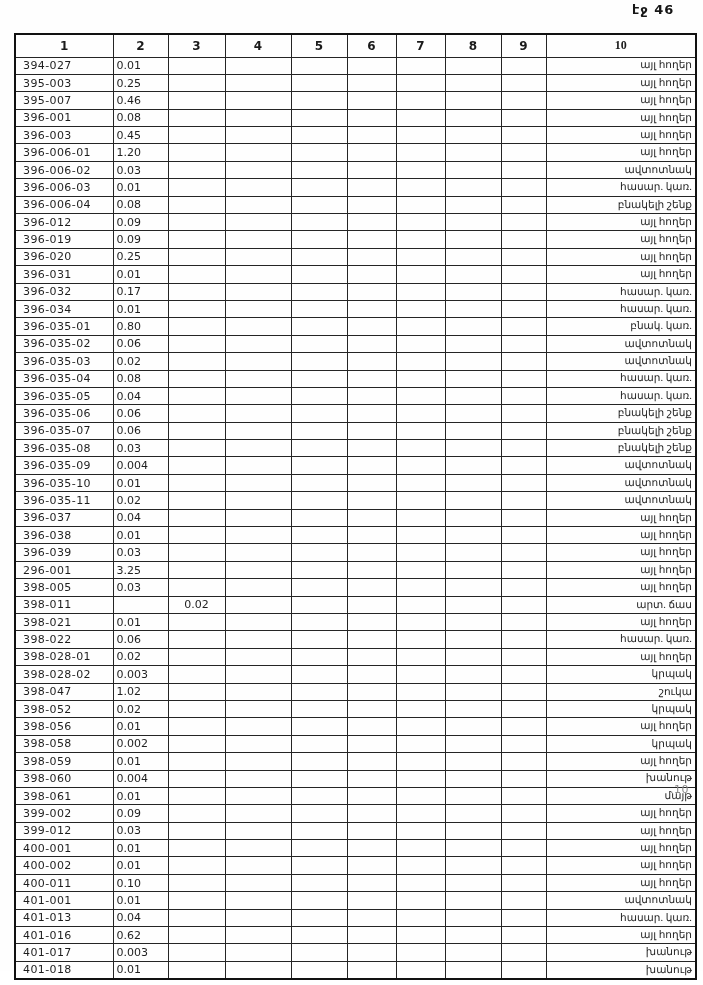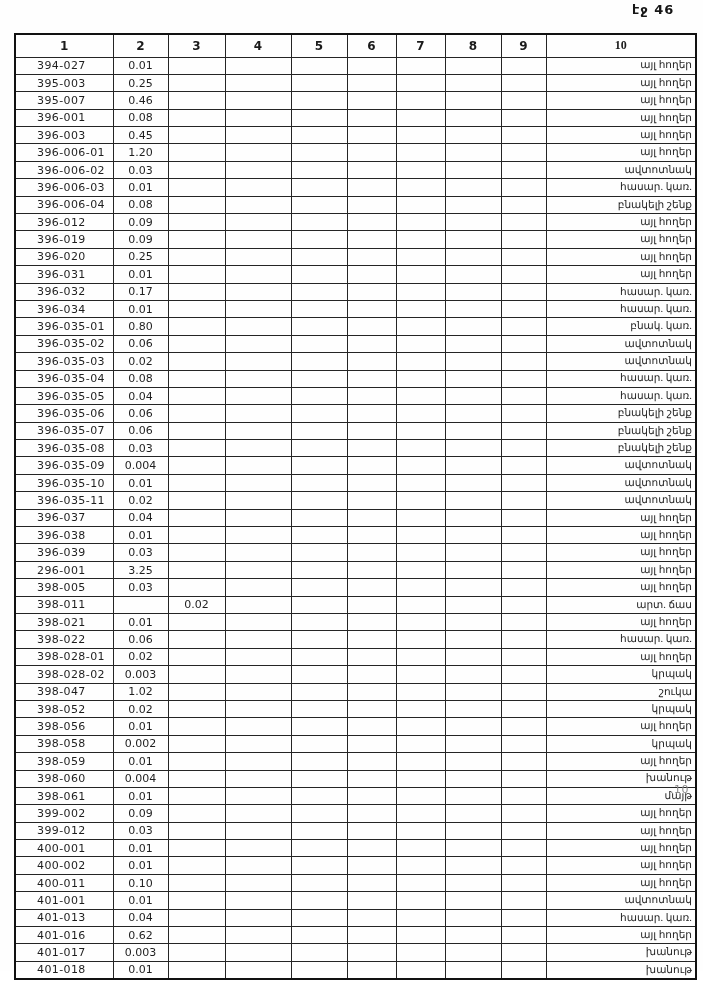--- a/index.html
+++ b/index.html
@@ -55,22 +55,22 @@
   .col-1  { width: 98px;  }
   .col-2  { width: 55px;  }
   .col-3  { width: 57px;  }
   .col-4  { width: 66px;  }
   .col-5  { width: 56px;  }
   .col-6  { width: 49px;  }
   .col-7  { width: 49px;  }
   .col-8  { width: 56px;  }
   .col-9  { width: 45px;  border-right: 2px solid #111; }
   .col-10 { width: 150px; font-family: Liberation Serif, serif; }
-  tbody td.col-1  { text-align: left; padding-left: 21px; letter-spacing: .4px; }
-  tbody td.col-2  { text-align: center; }
+  tbody td.col-1  { text-align: left; padding-left: 7px; letter-spacing: .4px; }
+  tbody td.col-2  { text-align: left; }
   tbody td.col-3  { text-align: center; }
   tbody td.col-10 { text-align: right; padding-left: 4px; font-size: 10.5px; }
   .margin-note {
     position: absolute;
     top: 783px; left: 670px;
     font-size: 11px;
     color: #8a8a8a;
     letter-spacing: .5px;
   }
 </style>

